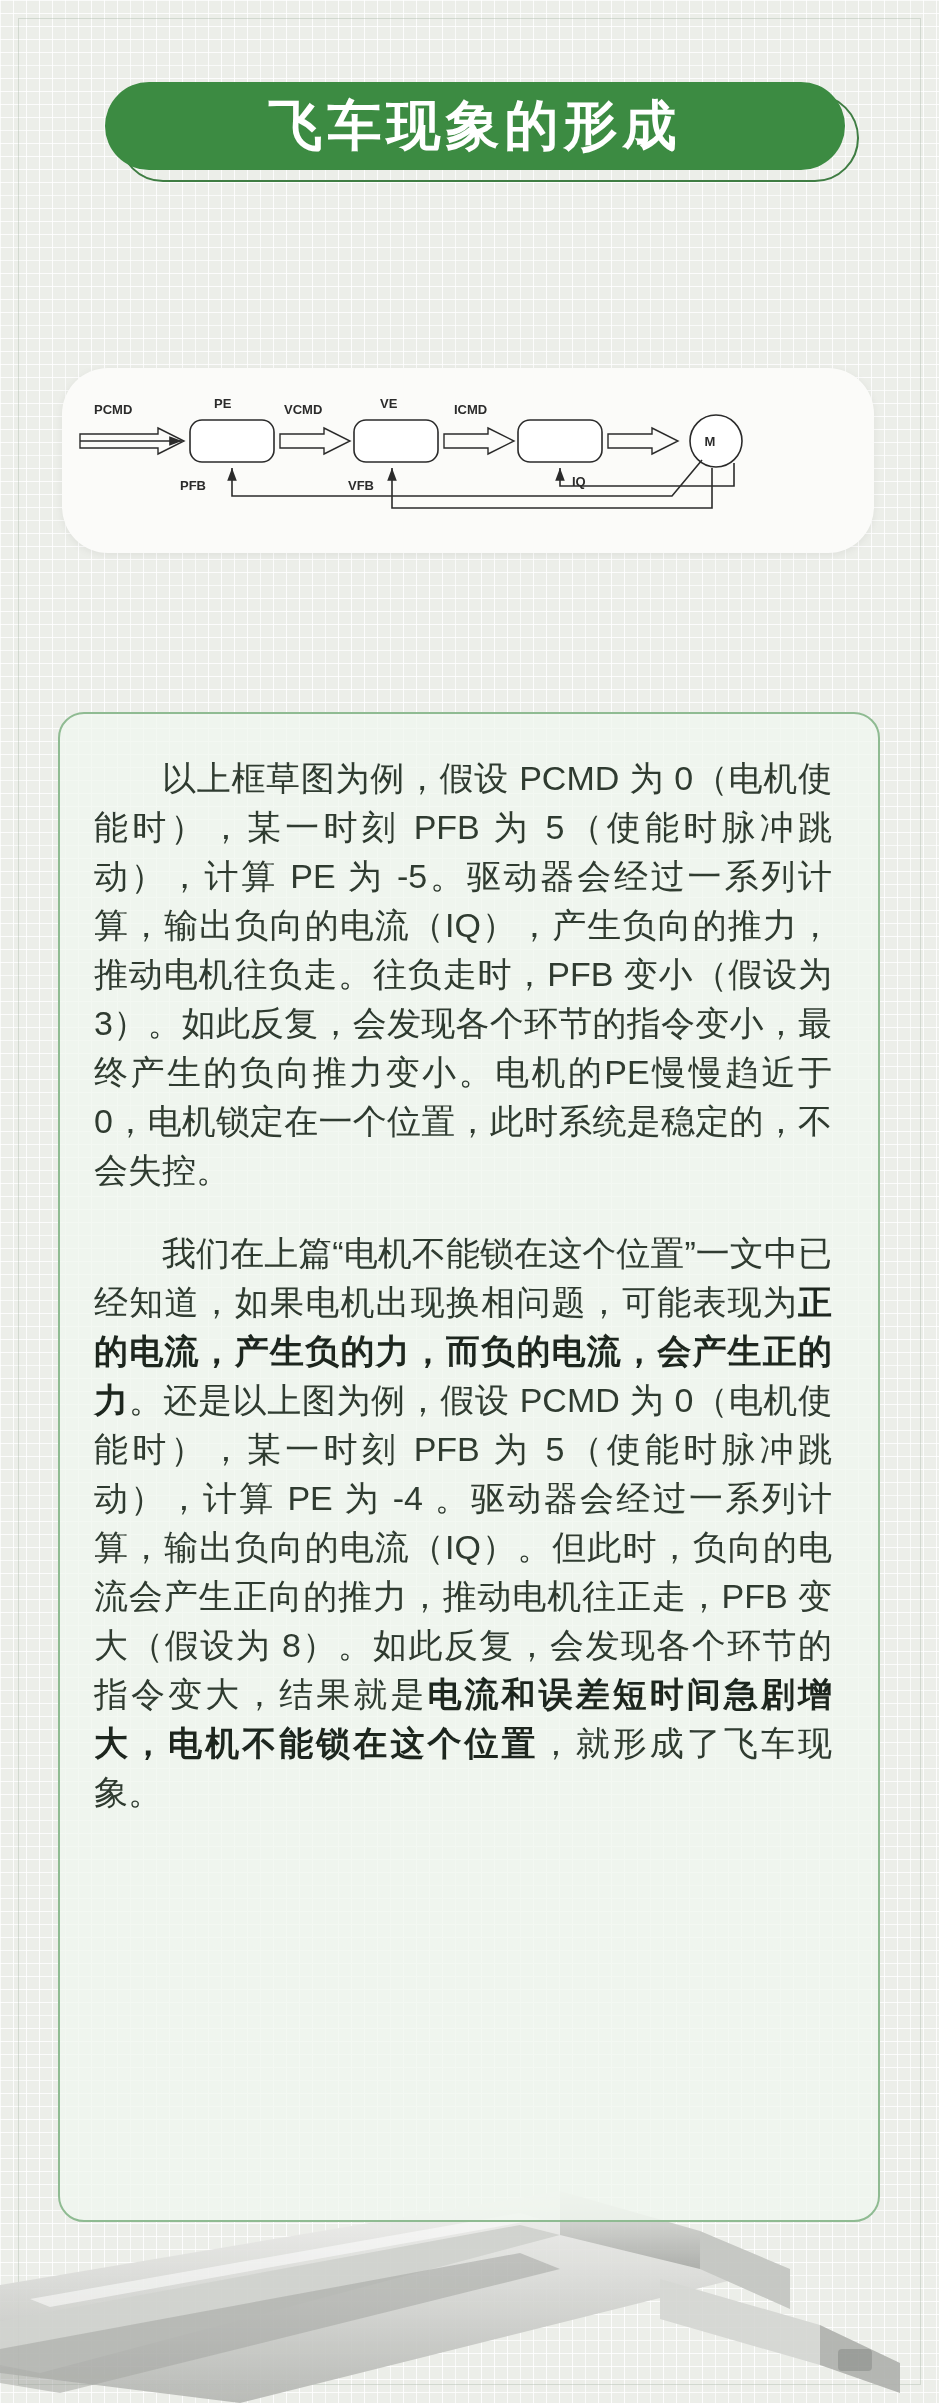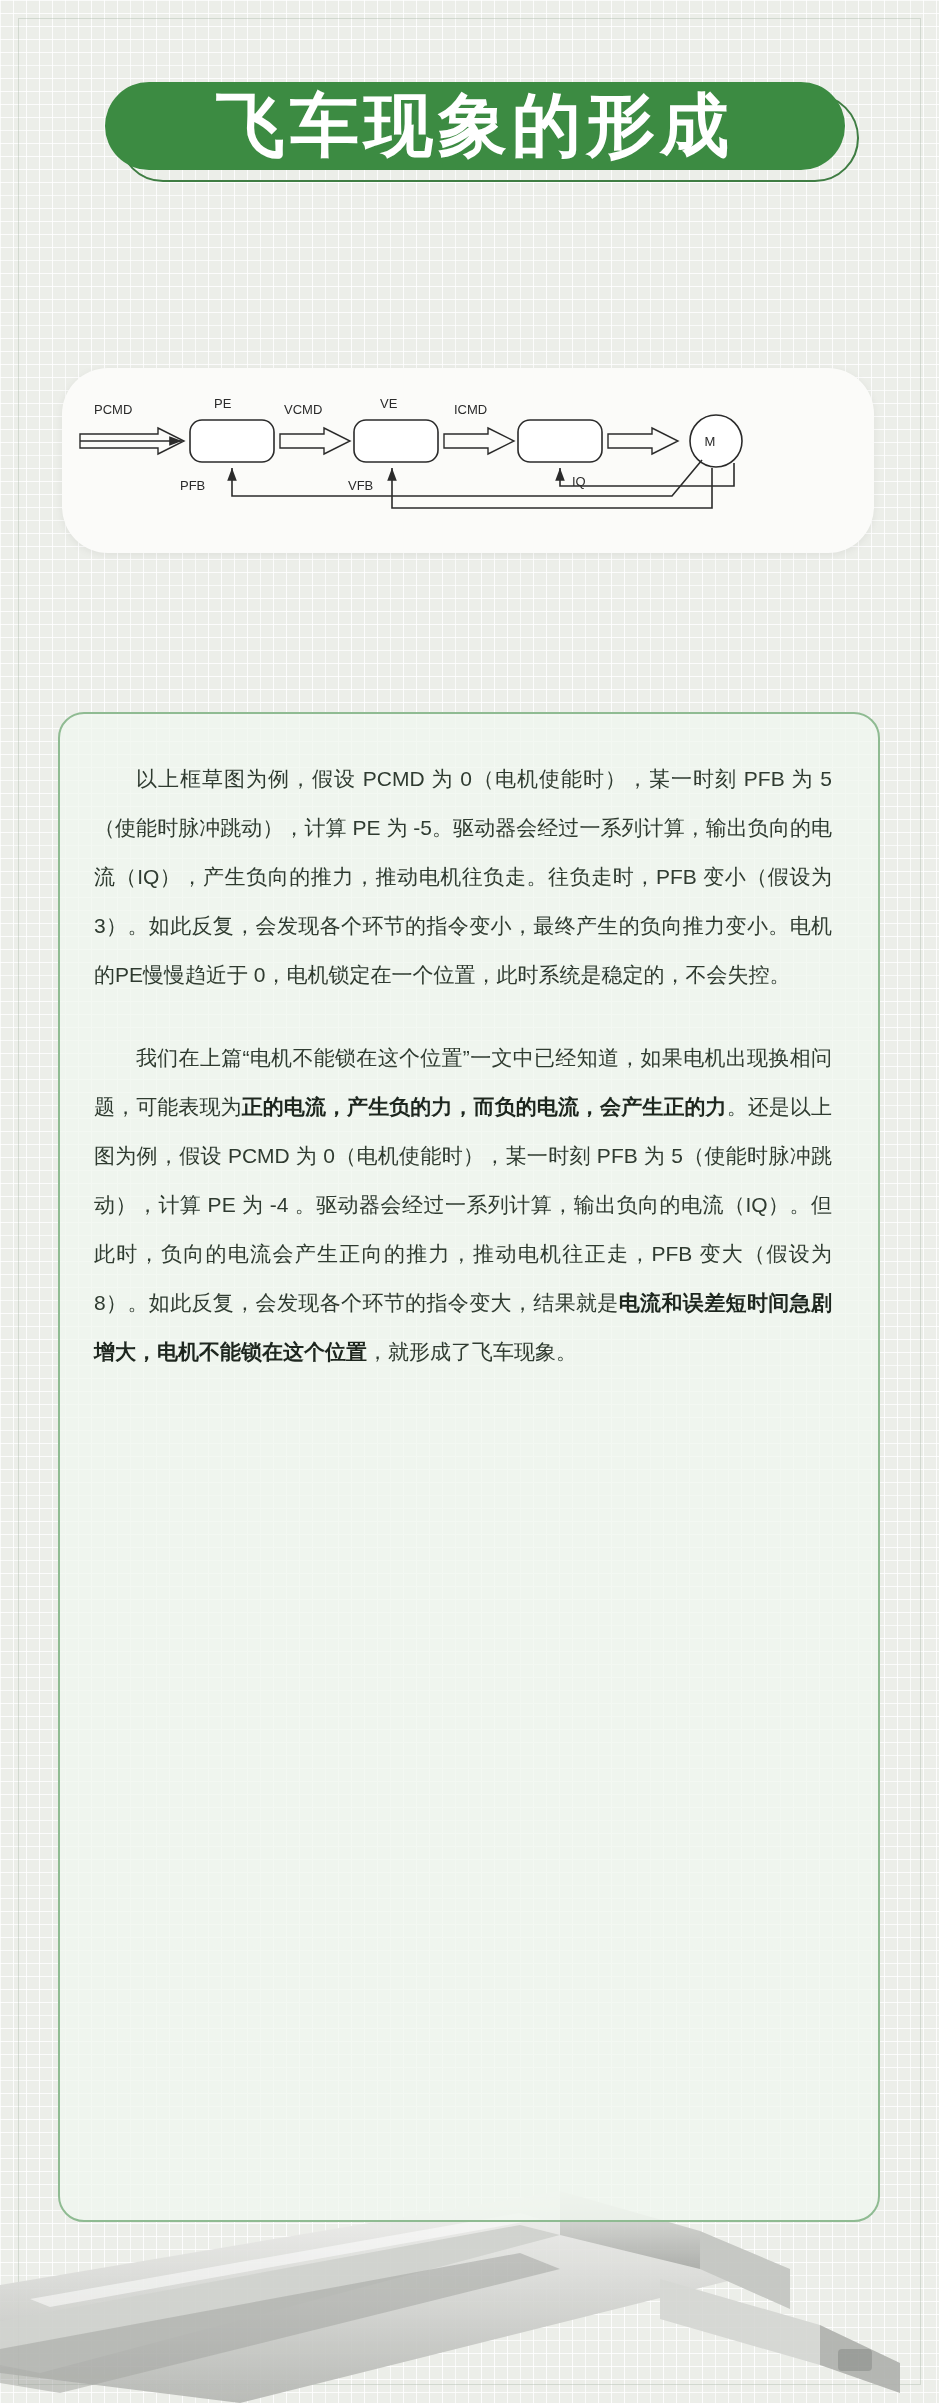--- a/index.html
+++ b/index.html
@@ -60,36 +60,37 @@
     width: 100%;
     height: 100%;
     border-radius: 44px;
     background: #3c8b42;
     display: flex;
     align-items: center;
     justify-content: center;
   }
   .title-text {
     color: #ffffff;
-    font-size: 69px;
+    font-size: 54px;
     font-weight: bold;
     letter-spacing: 5px;
     font-family: "Liberation Sans", sans-serif;
   }
 
   
   .diagram-card {
     position: absolute;
     left: 62px;
     top: 368px;
     width: 812px;
     height: 185px;
     background: #fbfbf9;
     border-radius: 46px;
     box-shadow: 0 2px 8px rgba(0,0,0,0.06);
+    font-weight: bold;
   }
   .diagram-svg {
     position: absolute;
     left: 0; top: 0;
   }
 
   
   .body-card {
     position: absolute;
     left: 58px;
@@ -97,21 +98,21 @@
     width: 822px;
     height: 1510px;
     border: 2px solid #8fbb92;
     border-radius: 26px;
     background: rgba(240,246,239,0.80);
     box-sizing: border-box;
     padding: 40px 34px 30px 34px;
   }
   .para {
     color: #2f3b30;
-    font-size: 21px;
+    font-size: 34px;
     line-height: 49px;
     text-align: justify;
     text-indent: 2em;
     margin: 0 12px 34px 0;
     font-family: "Liberation Sans", sans-serif;
   }
   .para:last-child { margin-bottom: 0; }
   .para b { font-weight: bold; color: #1d261e; }
 
   

